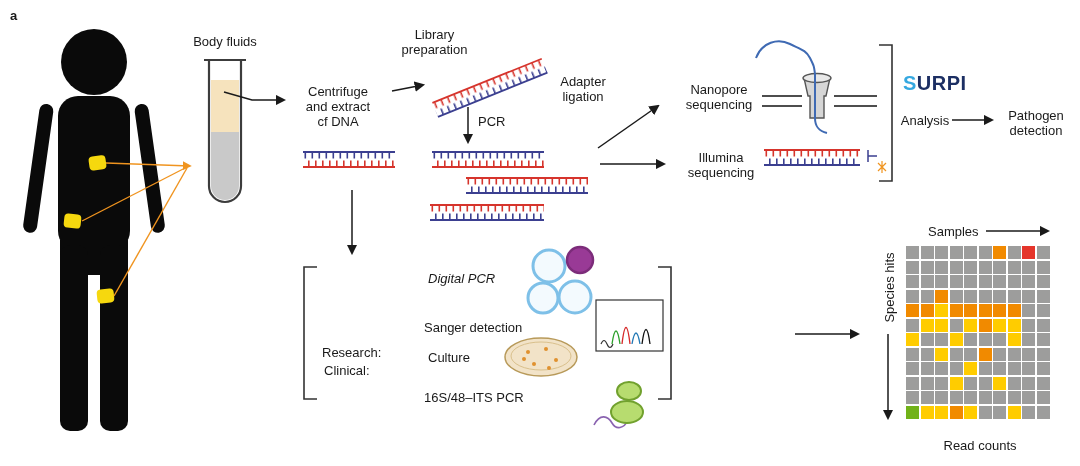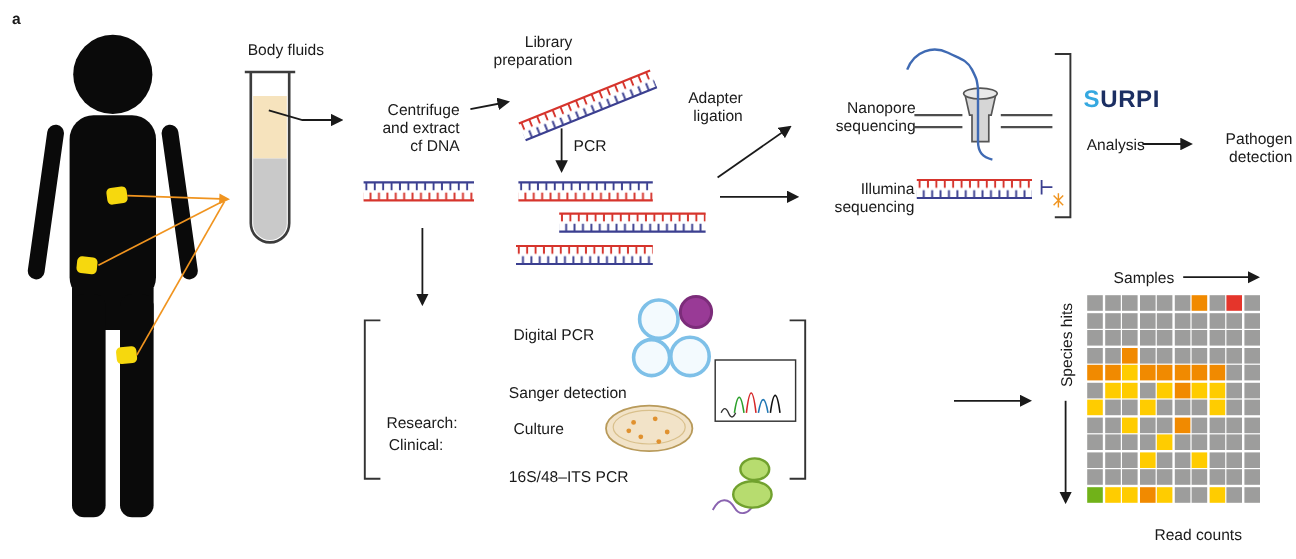--- a/index.html
+++ b/index.html
@@ -1,21 +1,21 @@
 <!DOCTYPE html>
 <html><head>
 <meta charset="utf-8">
 <style>
   * { margin:0; padding:0; box-sizing:border-box; }
   html,body { background:#ffffff; }
   body { font-family:"Liberation Sans", sans-serif; color:#1a1a1a; }
   #canvas { position:relative; width:1080px; height:466px; background:#ffffff; overflow:hidden; }
   #svg-layer { position:absolute; left:0; top:0; }
   .lbl { position:absolute; font-size:13px; line-height:15px; color:#1a1a1a; white-space:pre-line; }
-  .center { text-align:right; }
+  .center { text-align:center; }
   .panel-label { font-weight:bold; font-size:13px; }
   .surpi { position:absolute; left:903px; top:72px; font-size:20px; font-weight:bold;
            color:#1c2f63; letter-spacing:0.5px; }
   .surpi::first-letter { color:#35a8e0; }
   #species-hits { position:absolute; left:843px; top:280px; width:92px; text-align:center;
                   transform:rotate(-90deg); }
   #heatmap { position:absolute; left:906px; top:246px; display:grid; gap:1.5px; }
   .hm-cell { width:13px; height:13px; }
 </style>
 </head>
@@ -196,21 +196,21 @@
 
   <div class="surpi">SURPI</div>
 
   <div class="lbl center" style="left:896px; top:113px; width:58px;">Analysis</div>
 
   <div class="lbl center" style="left:995px; top:108px; width:82px;">Pathogen
 detection</div>
 
   <div class="lbl" style="left:322px; top:297px;margin-top:48px;">Research:</div>
 
-  <div class="lbl" style="left:428px; top:271px;">Digital PCR</div>
+  <div class="lbl" style="left:428px; top:271px;font-style:italic;">Digital PCR</div>
 
   <div class="lbl" style="left:424px; top:320px;">Sanger detection</div>
 
   <div class="lbl" style="left:324px; top:363px;">Clinical:</div>
 
   <div class="lbl" style="left:428px; top:350px;">Culture</div>
 
   <div class="lbl" style="left:424px; top:390px;">16S/48–ITS PCR</div>
 
 

